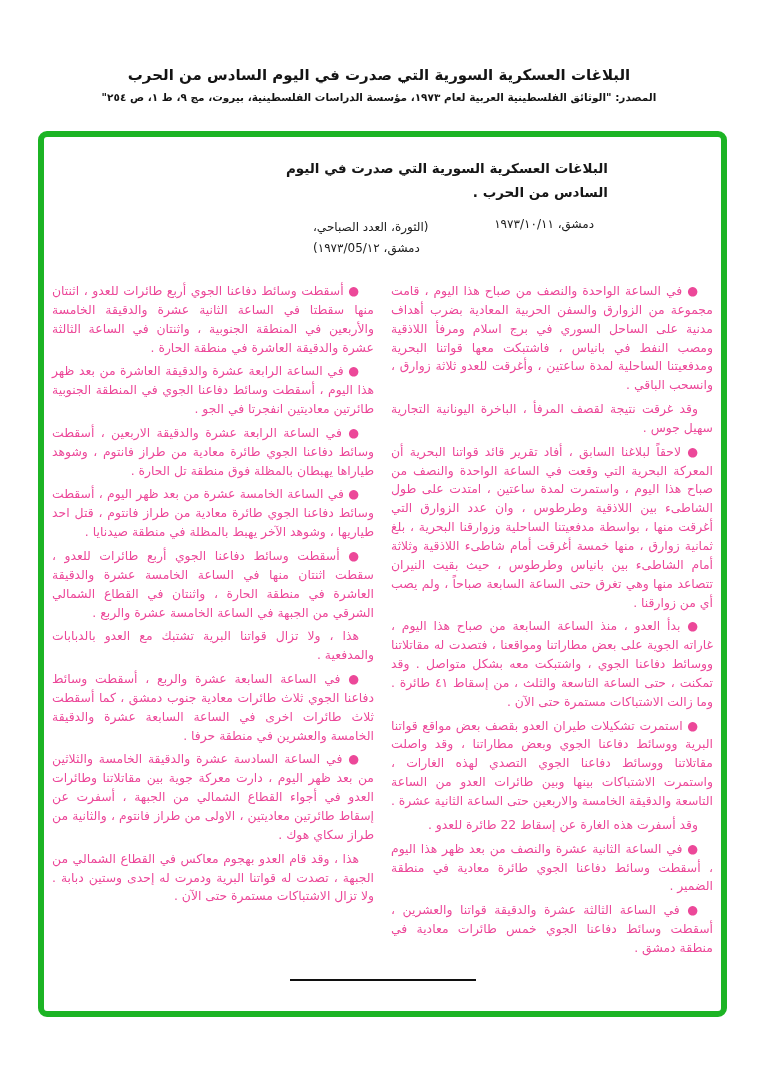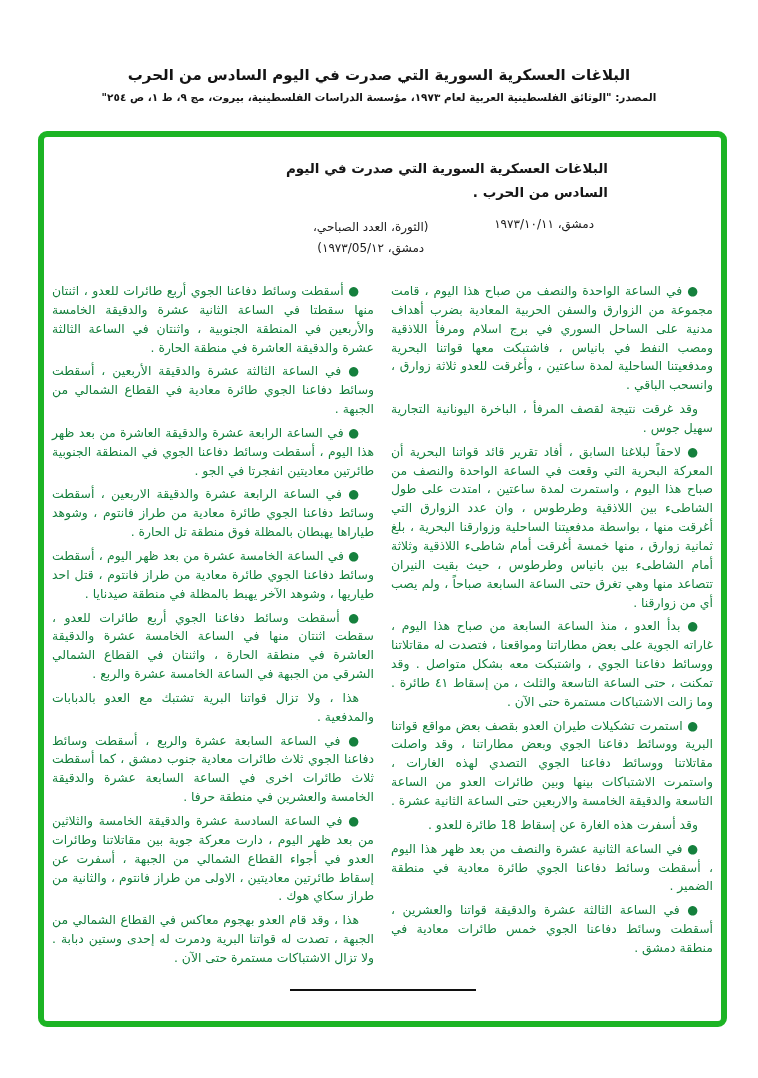--- a/index.html
+++ b/index.html
@@ -55,34 +55,34 @@
     width: 350px;
     margin: 13px 105px 0 auto;
     padding: 0 14px 0 55px;
     display: flex;
     justify-content: space-between;
     align-items: flex-start;
     font-size: 12px;
     direction: rtl;
   }
   .dateline .place-date { white-space: nowrap; text-align: center; }
-  .dateline .citation { text-align: center; line-height: 1.7; }
+  .dateline .citation { text-align: left; line-height: 1.7; }
   .columns {
     display: flex;
     gap: 17px;
     margin-top: 24px;
   }
   .col { flex: 1; min-width: 0; }
   .col p {
     margin: 0 0 5px 0;
     font-size: 12.4px;
     line-height: 1.52;
     text-align: justify;
     text-indent: 15px;
-    color: #15803d;
+    color: #ec4899;
   }
   .end-divider {
     width: 186px;
     height: 2px;
     background: #101010;
     margin: 16px auto 0 auto;
   }
 </style>
 </head>
 <body>
@@ -103,27 +103,26 @@
     </div>
   </div>
 
   <div class="columns">
     <div class="col">
         <p>● في الساعة الواحدة والنصف من صباح هذا اليوم ، قامت مجموعة من الزوارق والسفن الحربية المعادية بضرب أهداف مدنية على الساحل السوري في برج اسلام ومرفأ اللاذقية ومصب النفط في بانياس ، فاشتبكت معها قواتنا البحرية ومدفعيتنا الساحلية لمدة ساعتين ، وأغرقت للعدو ثلاثة زوارق ، وانسحب الباقي .</p>
         <p>وقد غرقت نتيجة لقصف المرفأ ، الباخرة اليونانية التجارية سهيل جوس .</p>
         <p>● لاحقاً لبلاغنا السابق ، أفاد تقرير قائد قواتنا البحرية أن المعركة البحرية التي وقعت في الساعة الواحدة والنصف من صباح هذا اليوم ، واستمرت لمدة ساعتين ، امتدت على طول الشاطىء بين اللاذقية وطرطوس ، وان عدد الزوارق التي أغرقت منها ، بواسطة مدفعيتنا الساحلية وزوارقنا البحرية ، بلغ ثمانية زوارق ، منها خمسة أغرقت أمام شاطىء اللاذقية وثلاثة أمام الشاطىء بين بانياس وطرطوس ، حيث بقيت النيران تتصاعد منها وهي تغرق حتى الساعة السابعة صباحاً ، ولم يصب أي من زوارقنا .</p>
         <p>● بدأ العدو ، منذ الساعة السابعة من صباح هذا اليوم ، غاراته الجوية على بعض مطاراتنا ومواقعنا ، فتصدت له مقاتلاتنا ووسائط دفاعنا الجوي ، واشتبكت معه بشكل متواصل . وقد تمكنت ، حتى الساعة التاسعة والثلث ، من إسقاط ٤١ طائرة . وما زالت الاشتباكات مستمرة حتى الآن .</p>
         <p>● استمرت تشكيلات طيران العدو بقصف بعض مواقع قواتنا البرية ووسائط دفاعنا الجوي وبعض مطاراتنا ، وقد واصلت مقاتلاتنا ووسائط دفاعنا الجوي التصدي لهذه الغارات ، واستمرت الاشتباكات بينها وبين طائرات العدو من الساعة التاسعة والدقيقة الخامسة والاربعين حتى الساعة الثانية عشرة .</p>
-        <p>وقد أسفرت هذه الغارة عن إسقاط 18 طائرة للعدو .</p>
+        <p>وقد أسفرت هذه الغارة عن إسقاط 22 طائرة للعدو .</p>
         <p>● في الساعة الثانية عشرة والنصف من بعد ظهر هذا اليوم ، أسقطت وسائط دفاعنا الجوي طائرة معادية في منطقة الضمير .</p>
         <p>● في الساعة الثالثة عشرة والدقيقة قواتنا والعشرين ، أسقطت وسائط دفاعنا الجوي خمس طائرات معادية في منطقة دمشق .</p>
       </div>
     <div class="col">
         <p>● أسقطت وسائط دفاعنا الجوي أربع طائرات للعدو ، اثنتان منها سقطتا في الساعة الثانية عشرة والدقيقة الخامسة والأربعين في المنطقة الجنوبية ، واثنتان في الساعة الثالثة عشرة والدقيقة العاشرة في منطقة الحارة .</p>
-        <p>● في الساعة الثالثة عشرة والدقيقة الأربعين ، أسقطت وسائط دفاعنا الجوي طائرة معادية في القطاع الشمالي من الجبهة .</p>
         <p>● في الساعة الرابعة عشرة والدقيقة العاشرة من بعد ظهر هذا اليوم ، أسقطت وسائط دفاعنا الجوي في المنطقة الجنوبية طائرتين معاديتين انفجرتا في الجو .</p>
         <p>● في الساعة الرابعة عشرة والدقيقة الاربعين ، أسقطت وسائط دفاعنا الجوي طائرة معادية من طراز فانتوم ، وشوهد طياراها يهبطان بالمظلة فوق منطقة تل الحارة .</p>
         <p>● في الساعة الخامسة عشرة من بعد ظهر اليوم ، أسقطت وسائط دفاعنا الجوي طائرة معادية من طراز فانتوم ، قتل احد طياريها ، وشوهد الآخر يهبط بالمظلة في منطقة صيدنايا .</p>
         <p>● أسقطت وسائط دفاعنا الجوي أربع طائرات للعدو ، سقطت اثنتان منها في الساعة الخامسة عشرة والدقيقة العاشرة في منطقة الحارة ، واثنتان في القطاع الشمالي الشرقي من الجبهة في الساعة الخامسة عشرة والربع .</p>
         <p>هذا ، ولا تزال قواتنا البرية تشتبك مع العدو بالدبابات والمدفعية .</p>
         <p>● في الساعة السابعة عشرة والربع ، أسقطت وسائط دفاعنا الجوي ثلاث طائرات معادية جنوب دمشق ، كما أسقطت ثلاث طائرات اخرى في الساعة السابعة عشرة والدقيقة الخامسة والعشرين في منطقة حرفا .</p>
         <p>● في الساعة السادسة عشرة والدقيقة الخامسة والثلاثين من بعد ظهر اليوم ، دارت معركة جوية بين مقاتلاتنا وطائرات العدو في أجواء القطاع الشمالي من الجبهة ، أسفرت عن إسقاط طائرتين معاديتين ، الاولى من طراز فانتوم ، والثانية من طراز سكاي هوك .</p>
         <p>هذا ، وقد قام العدو بهجوم معاكس في القطاع الشمالي من الجبهة ، تصدت له قواتنا البرية ودمرت له إحدى وستين دبابة . ولا تزال الاشتباكات مستمرة حتى الآن .</p>
       </div>
   </div>

